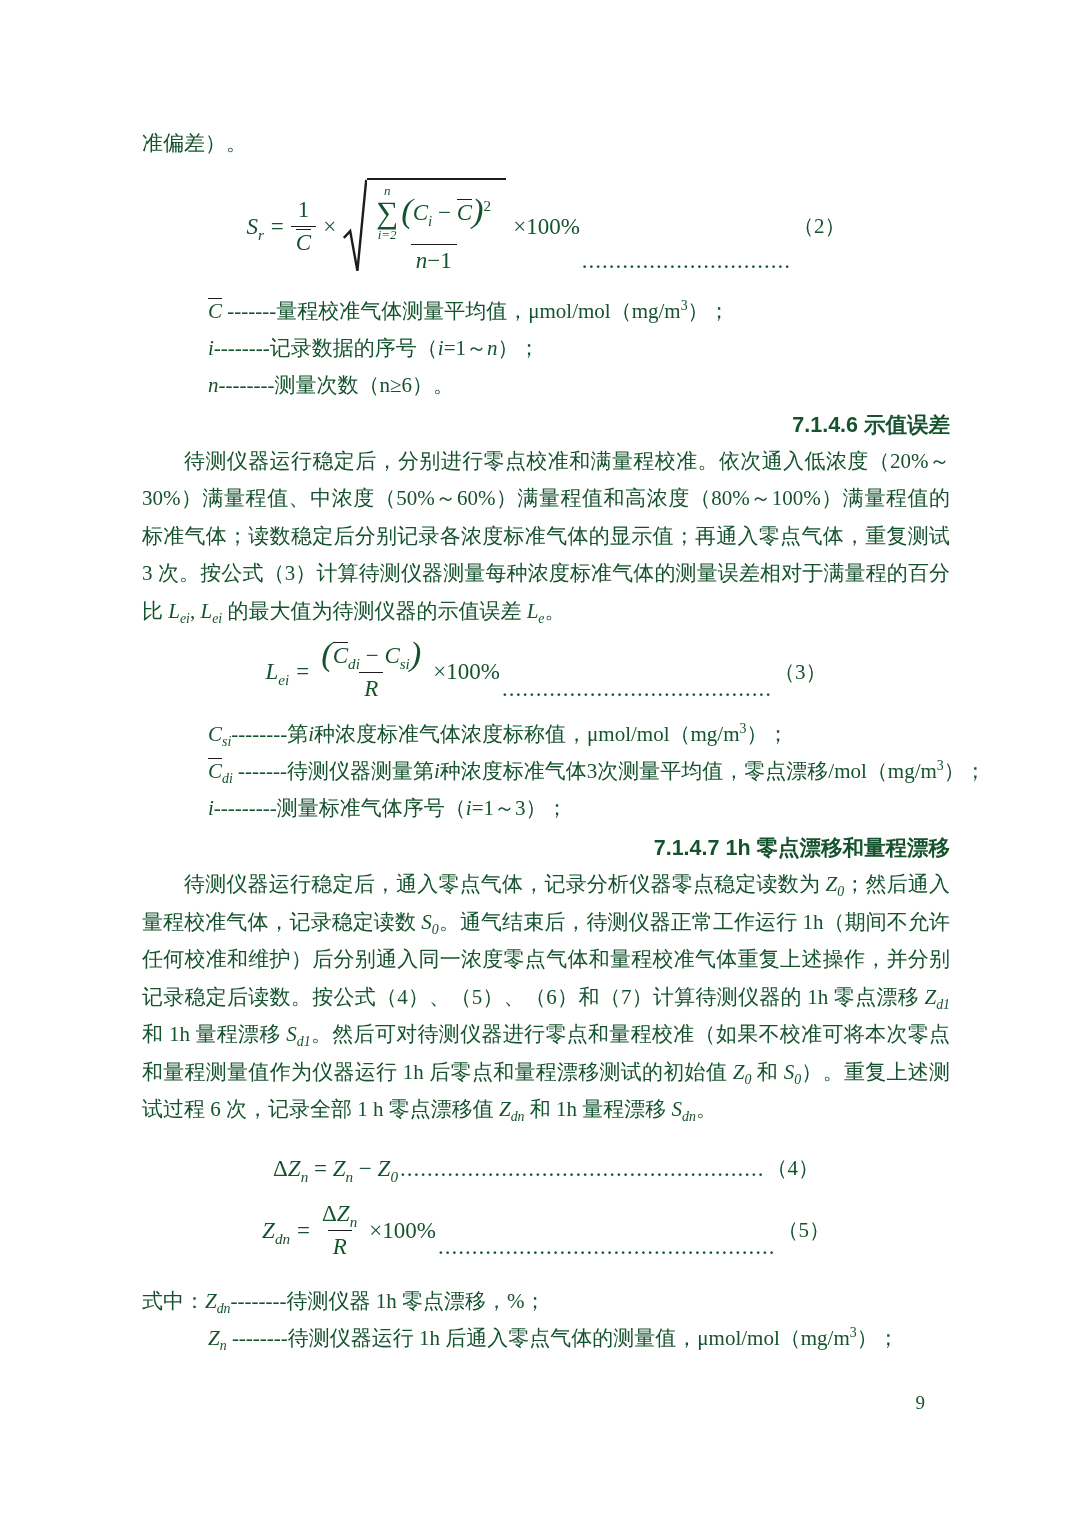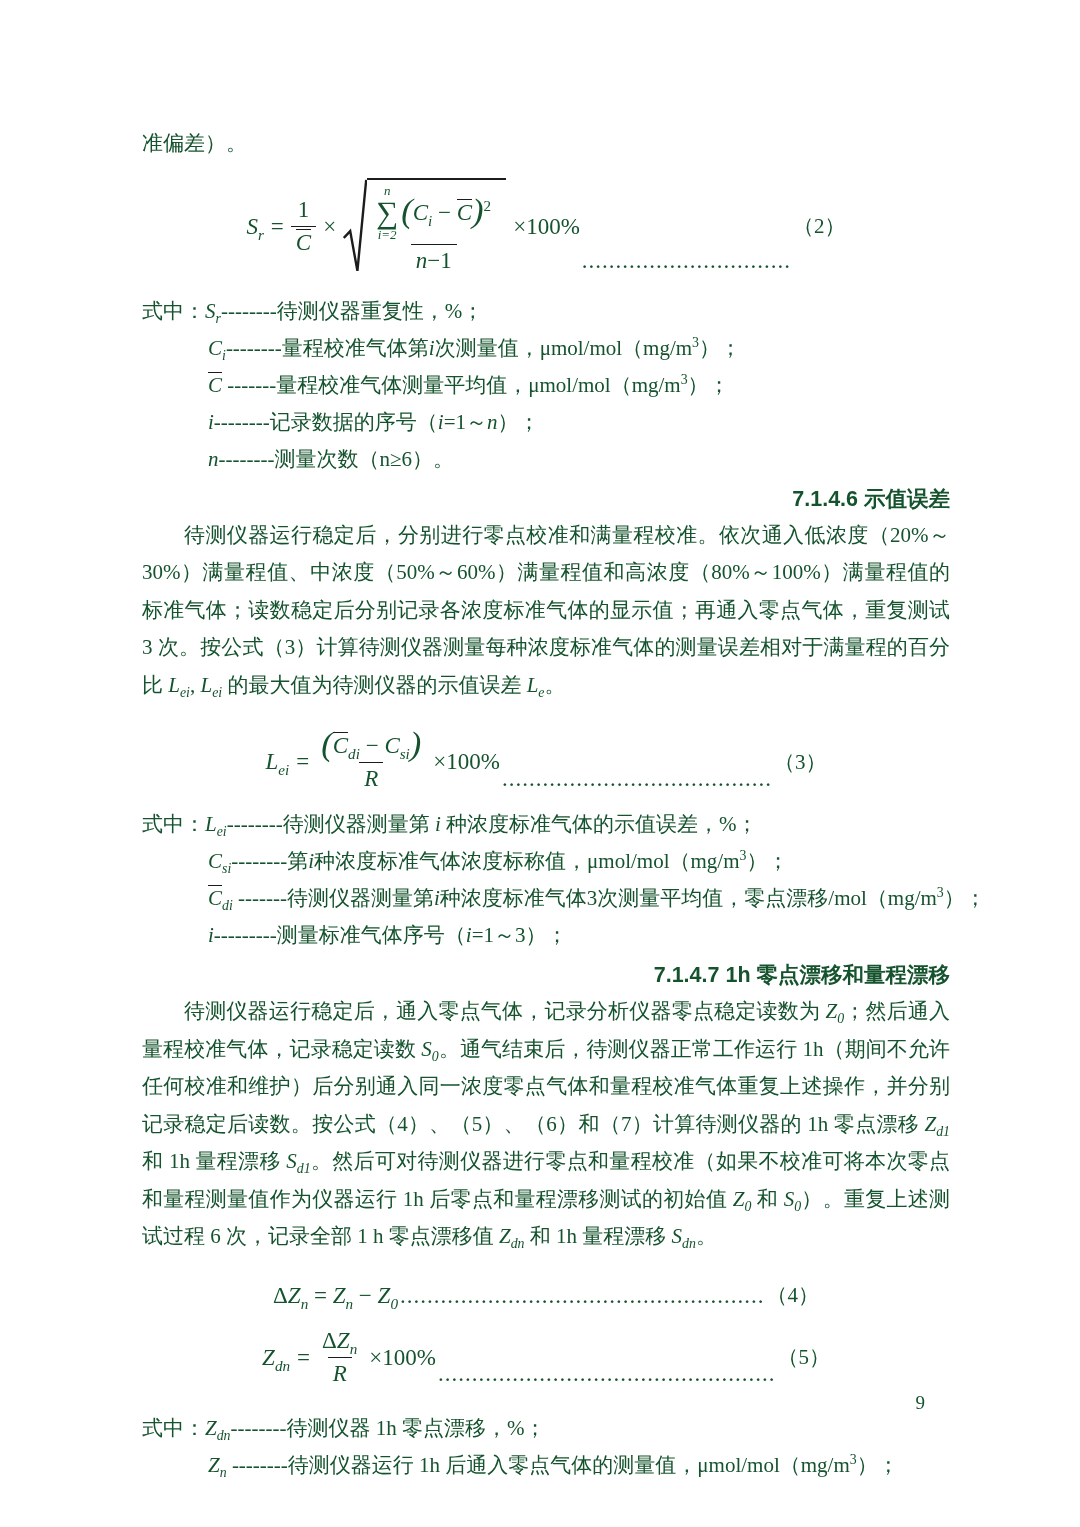--- a/index.html
+++ b/index.html
@@ -35,21 +35,21 @@
   .sqrt { display:inline-flex; align-items:stretch; }
   .radical { width:24px; align-self:stretch; height:auto; flex:none; }
   .radicand { border-top:2px solid #1c1c1c; padding:4px 10px 0 4px; display:inline-flex; align-items:center; }
   .sumexpr { display:inline-flex; align-items:center; gap:3px; }
   .sum { display:inline-flex; flex-direction:column; align-items:center; line-height:1; }
   .sigma { font-size:31px; line-height:0.95; }
   .lim { font-size:13px; font-style:italic; line-height:1.1; }
   .dots { letter-spacing:1px; margin:0 2px; white-space:nowrap; overflow:hidden; align-self:flex-end; }
   .flabel { font-size:21px; }
   .f2-wrap { margin:22px 0 18px; }
-  .f3-wrap { margin:28px 0 14px;align-items:center; }
+  .f3-wrap { margin:12px 0 14px;align-items:center; }
   .f4-wrap { margin:26px 0 6px;text-align:right; }
   .f5-wrap { margin:18px 0 22px;text-align:center; }
 
   
   .def-row { line-height:37px; white-space:nowrap; }
   .def-row.indent { margin-left:66px; }
 
   
   .sec-heading {
     font-family:"Liberation Sans","DejaVu Sans",sans-serif;
@@ -95,22 +95,20 @@
             </span>
           </span>
         </span>
         <span>×100%</span>
       </span>
       <span class="dots">...............................</span>
       <span class="flabel">（2）</span>
     </div>
 
     <div>
-      <div class="def-row"><span>式中：</span><span class="it">S</span><sub class="it">r</sub><span>--------待测仪器重复性，%；</span></div>
-      <div class="def-row indent"><span class="it">C</span><sub class="it">i</sub><span>--------量程校准气体第</span><span class="it">i</span><span>次测量值，μmol/mol（mg/m</span><sup>3</sup><span>）；</span></div>
       <div class="def-row indent"><span class="it ovl">C</span><span> -------量程校准气体测量平均值，μmol/mol（mg/m</span><sup>3</sup><span>）；</span></div>
       <div class="def-row indent"><span class="it">i</span><span>--------记录数据的序号（</span><span class="it">i</span><span>=1～</span><span class="it">n</span><span>）；</span></div>
       <div class="def-row indent"><span class="it">n</span><span>--------测量次数（n≥6）。</span></div>
     </div>
 
     <h3 class="sec-heading">7.1.4.6 示值误差</h3>
 
     <p class="para"><span>待测仪器运行稳定后，分别进行零点校准和满量程校准。依次通入低浓度（20%～30%）满量程值、中浓度（50%～60%）满量程值和高浓度（80%～100%）满量程值的标准气体；读数稳定后分别记录各浓度标准气体的显示值；再通入零点气体，重复测试 3 次。按公式（3）计算待测仪器测量每种浓度标准气体的测量误差相对于满量程的百分比 </span><span class="it">L</span><sub class="it">ei</sub><span>, </span><span class="it">L</span><sub class="it">ei</sub><span> 的最大值为待测仪器的示值误差 </span><span class="it">L</span><sub class="it">e</sub><span>。</span></p>
 
     <div class="formula-line f3-wrap">
@@ -123,21 +121,20 @@
             </span>
           <span class="fden"><span><span class="it">R</span></span></span>
         </span>
         <span>×100%</span>
       </span>
       <span class="dots">........................................</span>
       <span class="flabel">（3）</span>
     </div>
 
     <div>
-      <div class="def-row"><span>式中：</span><span class="it">L</span><sub class="it">ei</sub><span>--------待测仪器测量第 </span><span class="it">i</span><span> 种浓度标准气体的示值误差，%；</span></div>
       <div class="def-row indent"><span class="it">C</span><sub class="it">si</sub><span>--------第</span><span class="it">i</span><span>种浓度标准气体浓度标称值，μmol/mol（mg/m</span><sup>3</sup><span>）；</span></div>
       <div class="def-row indent"><span class="it ovl">C</span><sub class="it">di</sub><span> -------待测仪器测量第</span><span class="it">i</span><span>种浓度标准气体3次测量平均值，零点漂移/mol（mg/m</span><sup>3</sup><span>）；</span></div>
       <div class="def-row indent"><span class="it">i</span><span>---------测量标准气体序号（</span><span class="it">i</span><span>=1～3）；</span></div>
     </div>
 
     <h3 class="sec-heading">7.1.4.7 1h 零点漂移和量程漂移</h3>
 
     <p class="para"><span>待测仪器运行稳定后，通入零点气体，记录分析仪器零点稳定读数为 </span><span class="it">Z</span><sub class="it">0</sub><span>；然后通入量程校准气体，记录稳定读数 </span><span class="it">S</span><sub class="it">0</sub><span>。通气结束后，待测仪器正常工作运行 1h（期间不允许任何校准和维护）后分别通入同一浓度零点气体和量程校准气体重复上述操作，并分别记录稳定后读数。按公式（4）、（5）、（6）和（7）计算待测仪器的 1h 零点漂移 </span><span class="it">Z</span><sub class="it">d1</sub><span> 和 1h 量程漂移 </span><span class="it">S</span><sub class="it">d1</sub><span>。然后可对待测仪器进行零点和量程校准（如果不校准可将本次零点和量程测量值作为仪器运行 1h 后零点和量程漂移测试的初始值 </span><span class="it">Z</span><sub class="it">0</sub><span> 和 </span><span class="it">S</span><sub class="it">0</sub><span>）。重复上述测试过程 6 次，记录全部 1 h 零点漂移值 </span><span class="it">Z</span><sub class="it">dn</sub><span> 和 1h 量程漂移 </span><span class="it">S</span><sub class="it">dn</sub><span>。</span></p>
 
     <div class="formula-line f4-wrap">

